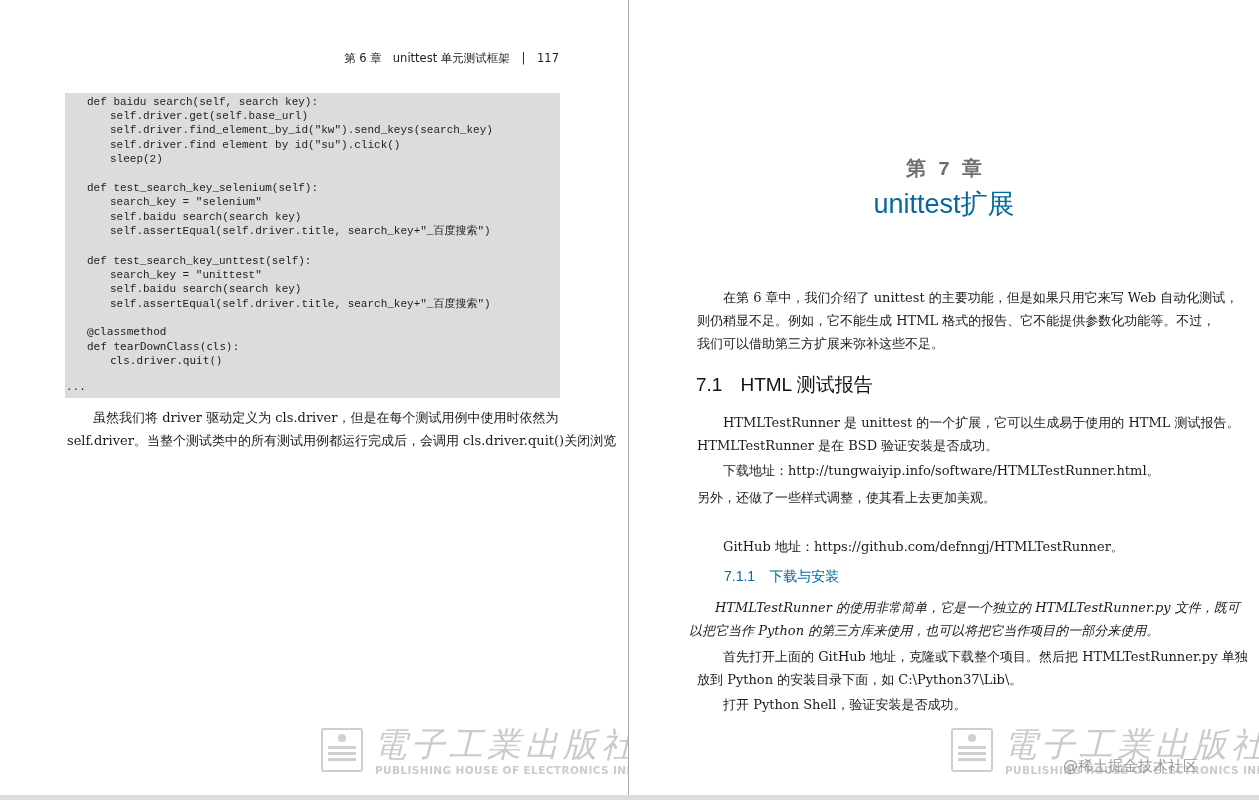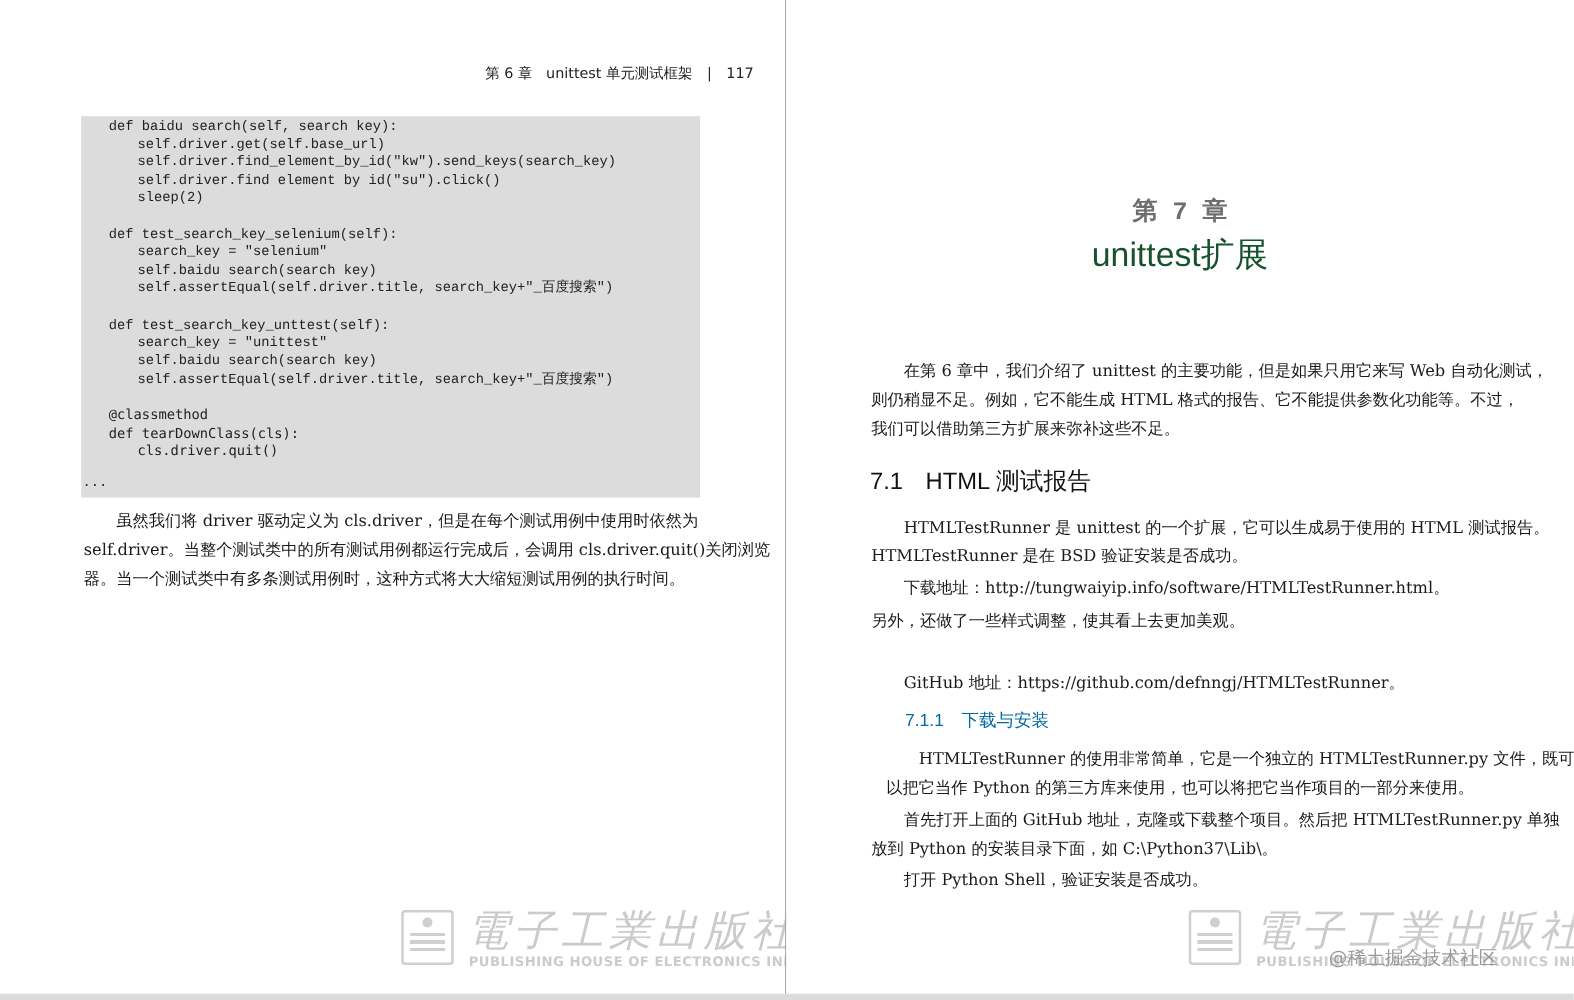--- a/index.html
+++ b/index.html
@@ -2,21 +2,21 @@
 <html><head>
 <meta charset="utf-8">
 <style>
   html, body { margin: 0; padding: 0; }
   body {
     width: 1259px; height: 800px; position: relative; overflow: hidden;
     background: #ffffff;
     font-family: "DejaVu Serif", "Liberation Serif", serif;
     color: #1a1a1a;
   }
-  .page { position: absolute; top: 0; height: 795px; background: #fff; padding-left: 44px; }
+  .page { position: absolute; top: 0; height: 795px; background: #fff; }
   .page-left { left: 0; width: 628px; }
   .page-right { left: 629px; width: 630px; }
   .divider { position: absolute; left: 628px; top: 0; width: 1px; height: 795px; background: #a8a8a8; }
   .bottom-bar { position: absolute; left: 0; top: 795px; width: 1259px; height: 5px; background: #dcdcdc; }
 
   .running-header {
     position: absolute; right: 69px; top: 51px;
     font-family: "DejaVu Sans", "Liberation Sans", sans-serif;
     font-size: 11.5px; color: #222; white-space: nowrap;
   }
@@ -41,21 +41,21 @@
   .para .indent { padding-left: 26px; }
 
   .chapter-num {
     position: absolute; left: 629px; width: 630px; top: 155px; text-align: center;
     font-family: Liberation Mono, monospace;
     font-weight: bold; font-size: 20px; color: #6e6e6e;
   }
   .chapter-title {
     position: absolute; left: 629px; width: 630px; top: 186px; text-align: center;
     font-family: "Liberation Sans", "DejaVu Sans", sans-serif;
-    font-size: 27px; color: #14532d;
+    font-size: 27px; color: #0369a1;
   }
   .h2 {
     position: absolute; left: 696px; top: 372px;
     font-family: "Liberation Sans", "DejaVu Sans", sans-serif;
     font-size: 19px; color: #111; white-space: nowrap;
   }
   .h2 .num { margin-right: 18px; }
   .h3 {
     position: absolute; left: 724px; top: 568px;
     font-family: "Liberation Sans", "DejaVu Sans", sans-serif;
@@ -121,21 +121,20 @@
     <div class="code-line bold" style="top:232px;left:22px">@classmethod</div>
     <div class="code-line bold" style="top:247px;left:22px">def tearDownClass(cls):</div>
     <div class="code-line bold" style="top:261px;left:45px">cls.driver.quit()</div>
 
     <div class="code-line" style="top:287px;left:1px">...</div>
   </div>
 
   <div class="para" style="left:67px; top:406px; width:493px;">
     <span class="line indent">虽然我们将 driver 驱动定义为 cls.driver，但是在每个测试用例中使用时依然为</span>
     <span class="line">self.driver。当整个测试类中的所有测试用例都运行完成后，会调用 cls.driver.quit()关闭浏览</span>
-    <span class="line">器。当一个测试类中有多条测试用例时，这种方式将大大缩短测试用例的执行时间。</span>
   </div>
 
   <div class="watermark" style="left:321px; top:724px;">
     <div class="logo"></div>
     <div class="cn">電子工業出版社·</div>
     <div class="en">PUBLISHING HOUSE OF ELECTRONICS INDUSTRY</div>
   </div>
 </div>
 
 <div class="divider"></div>
@@ -166,21 +165,21 @@
   <span class="line">另外，还做了一些样式调整，使其看上去更加美观。</span>
 </div>
 <div class="para" style="left:697px; top:535px; width:493px;">
   <span class="line indent">GitHub 地址：https://github.com/defnngj/HTMLTestRunner。</span>
 </div>
 
 <div class="h3">
   <span class="num">7.1.1</span><span>下载与安装</span>
 </div>
 
-<div class="para" style="left:709px; top:596px; width:493px;">
+<div class="para" style="left:689px; top:596px; width:493px;font-style:italic;">
   <span class="line indent">HTMLTestRunner 的使用非常简单，它是一个独立的 HTMLTestRunner.py 文件，既可</span>
   <span class="line">以把它当作 Python 的第三方库来使用，也可以将把它当作项目的一部分来使用。</span>
 </div>
 <div class="para" style="left:697px; top:645px; width:493px;">
   <span class="line indent">首先打开上面的 GitHub 地址，克隆或下载整个项目。然后把 HTMLTestRunner.py 单独</span>
   <span class="line">放到 Python 的安装目录下面，如 C:\Python37\Lib\。</span>
 </div>
 <div class="para" style="left:697px; top:693px; width:493px;">
   <span class="line indent">打开 Python Shell，验证安装是否成功。</span>
 </div>

